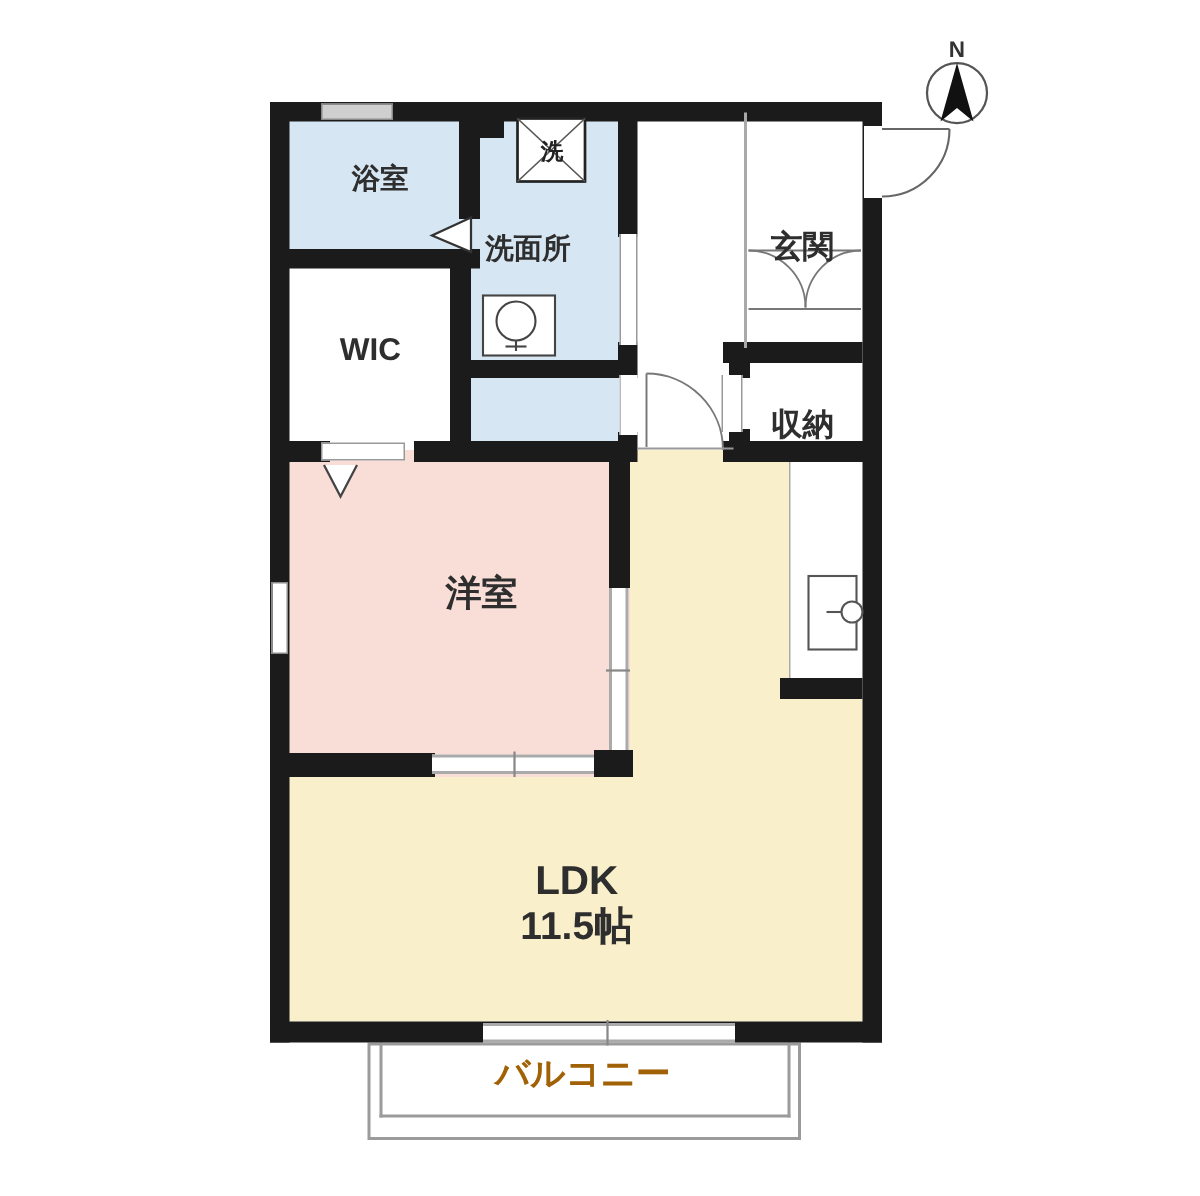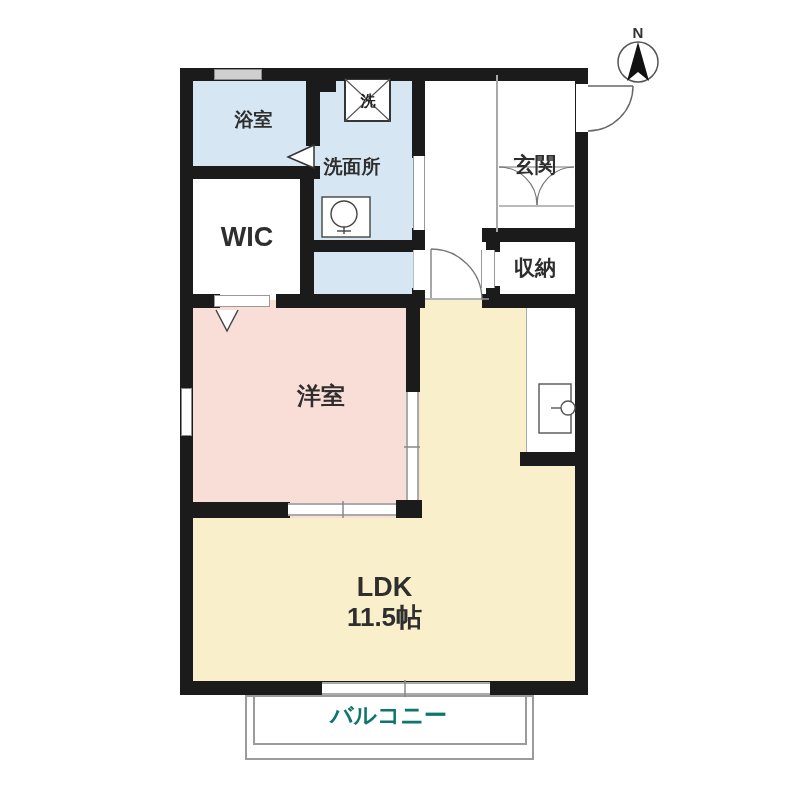--- a/index.html
+++ b/index.html
@@ -117,25 +117,25 @@
 
     <g stroke="#888" stroke-width="1.5">
       <line x1="405" y1="680" x2="405" y2="697"></line>
       <line x1="343" y1="501" x2="343" y2="518"></line>
       <line x1="404" y1="447" x2="420" y2="447"></line>
     </g>
   </svg>
 
   <div class="lbl" style="left:192px;top:109px;width:123px;font-size:19px;">浴室</div>
   <div class="lbl" style="left:296px;top:156px;width:112px;font-size:19px;">洗面所</div>
-  <div class="lbl" style="left:192px;top:222px;width:110px;font-size:27px;">WIC</div>
+  <div class="lbl" style="left:192px;top:222px;width:110px;font-size:21px;">WIC</div>
   <div class="lbl" style="left:494px;top:112px;width:82px;font-size:21px;margin-top:41px;">玄関</div>
-  <div class="lbl" style="left:494px;top:256px;width:82px;font-size:21px;">収納</div>
+  <div class="lbl" style="left:494px;top:272px;width:82px;font-size:21px;">収納</div>
   <div class="lbl" style="left:207px;top:382px;width:228px;font-size:24px;">
     <div>洋室</div>
   </div>
   <div class="lbl" style="left:192px;top:572px;width:385px;font-size:26px;">
     <div style="font-size:27px;">LDK</div>
     <div>11.5帖</div>
   </div>
-  <div class="lbl" style="left:245px;top:702px;width:287px;font-size:23px;color:#0f766e;">バルコニー</div>
+  <div class="lbl" style="left:245px;top:702px;width:287px;font-size:23px;color:#a16207;">バルコニー</div>
 
 </div>
 
 </body></html>

